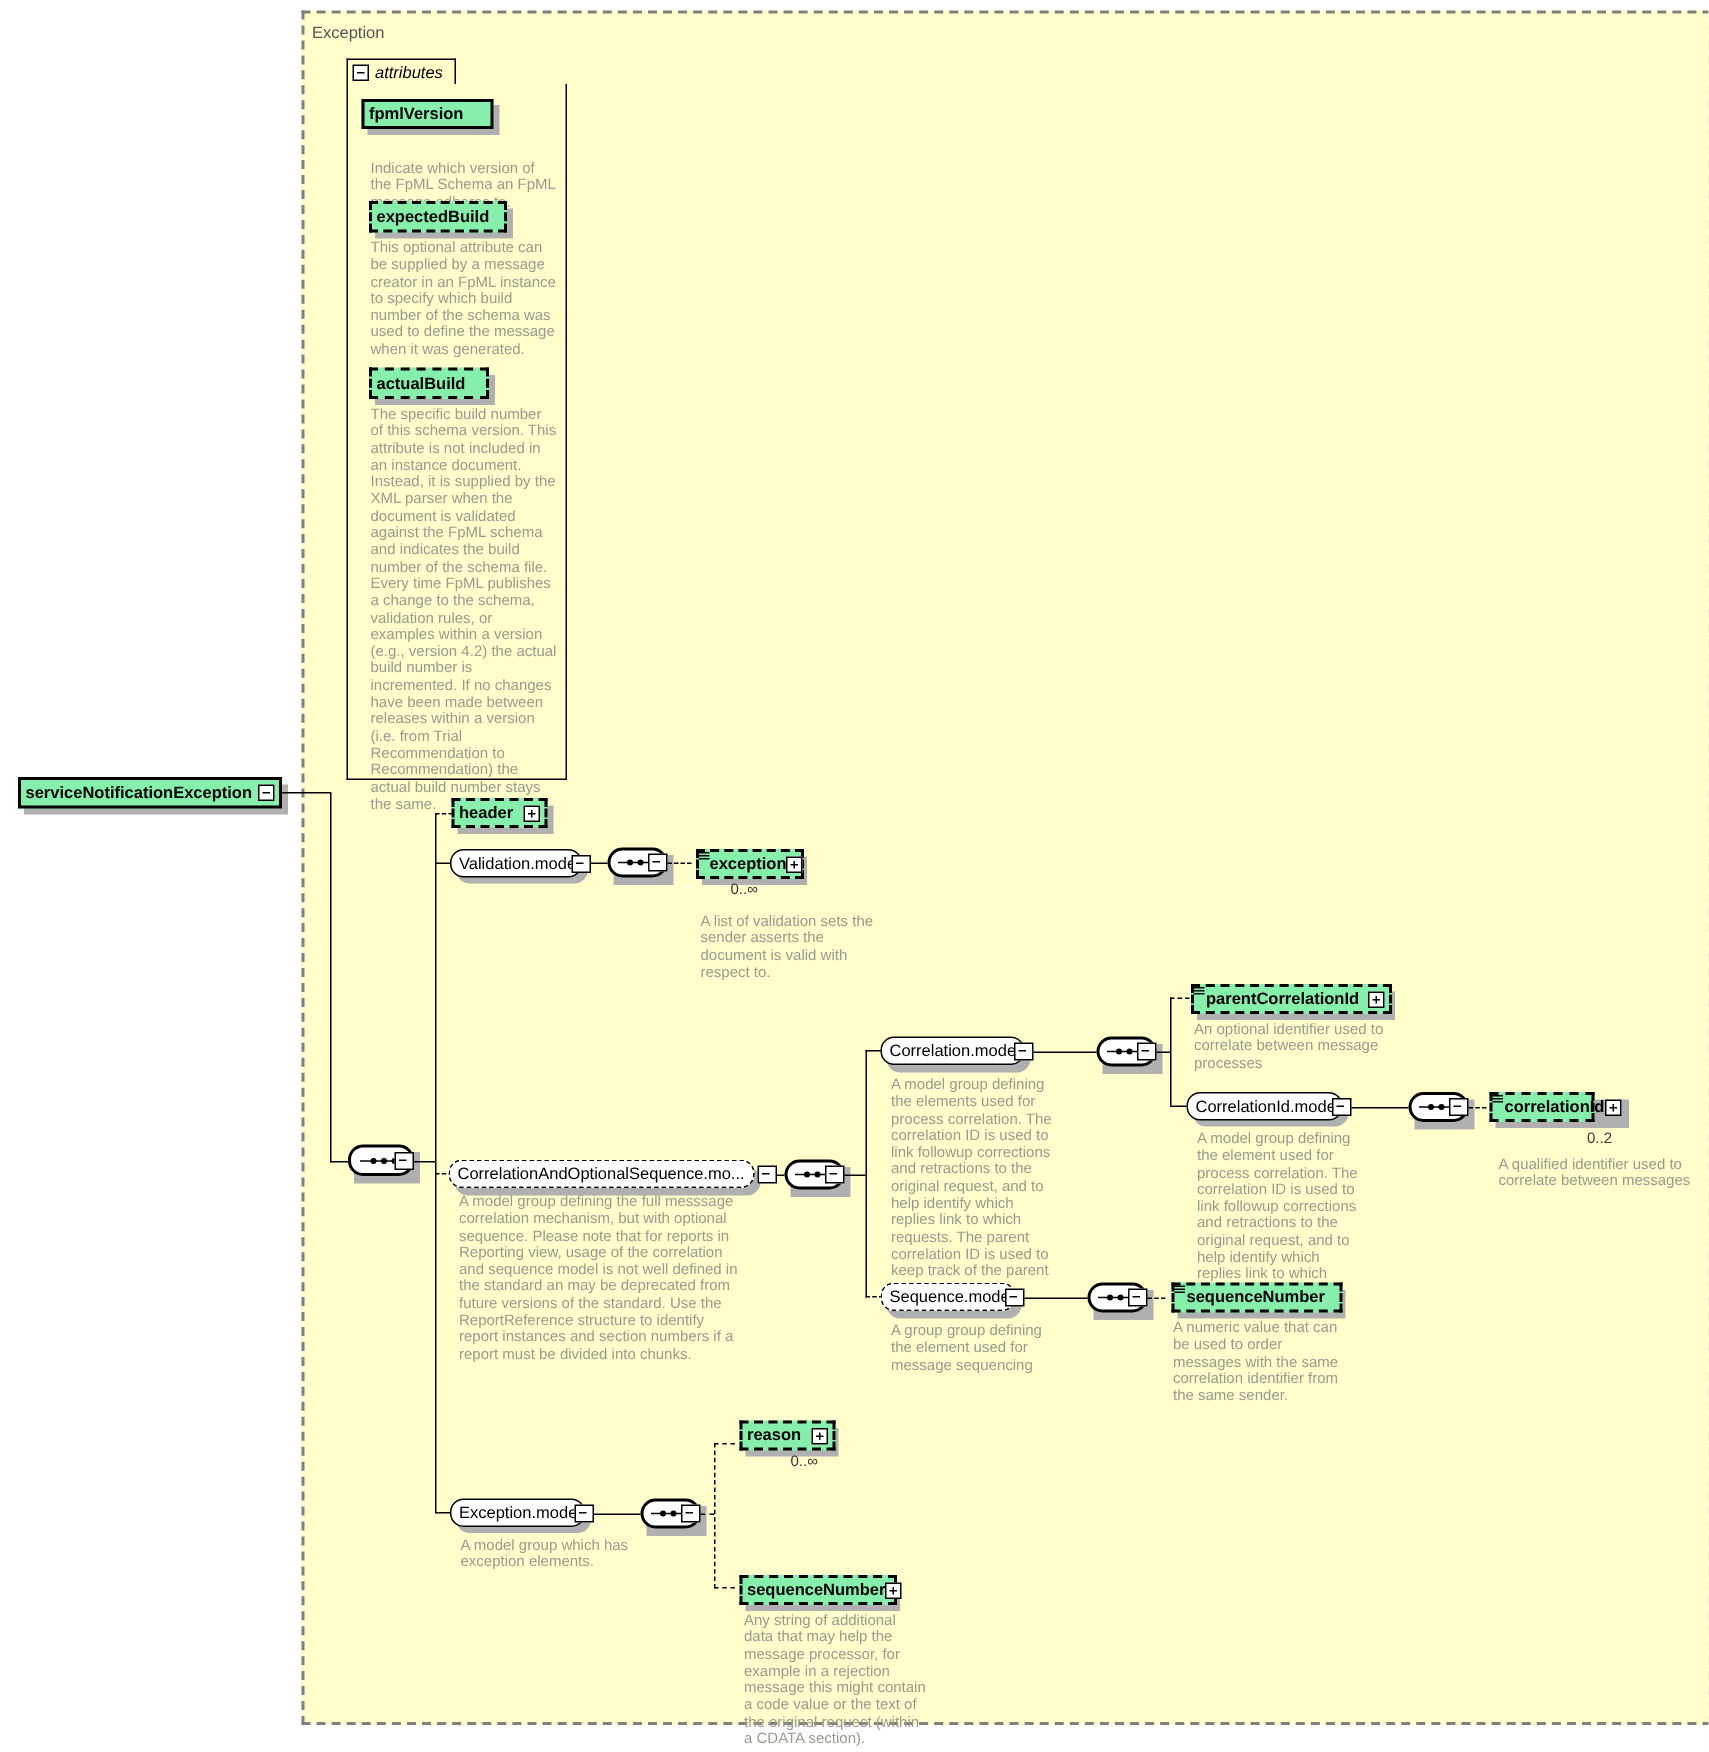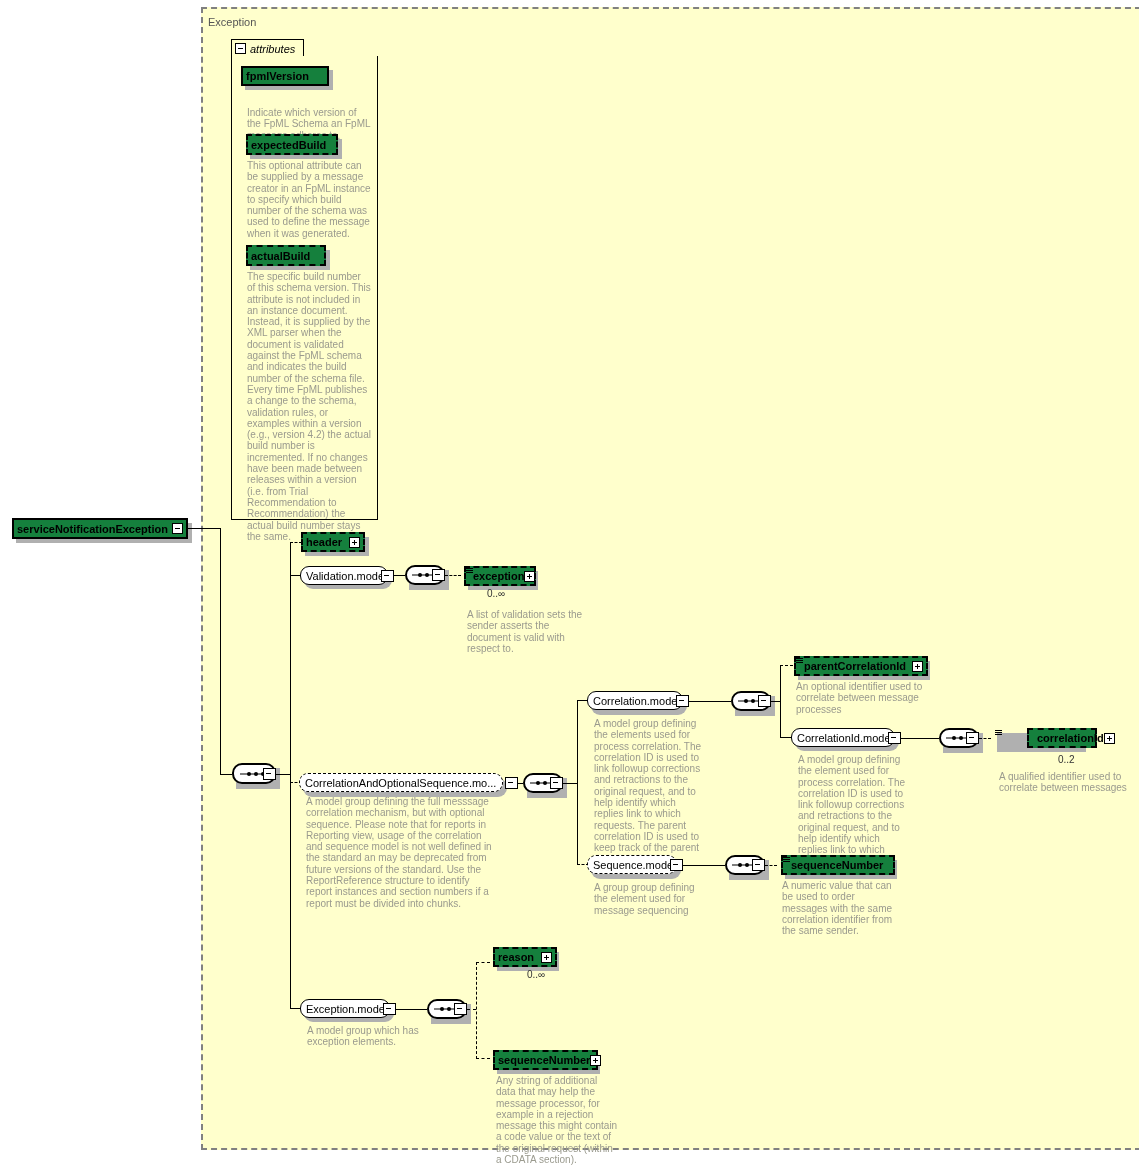--- a/index.html
+++ b/index.html
@@ -59,21 +59,21 @@
     content:"";position:absolute;left:2px;top:4px;width:5px;height:1px;background:#000;
   }
   .pm.plus::after{
     content:"";position:absolute;left:4px;top:2px;width:1px;height:5px;background:#000;
   }
 
   
   .node{
     position:absolute;
     box-sizing:border-box;
-    background:#15803d;
+    background:#86efac;
     display:flex;
     align-items:center;
     white-space:nowrap;
     height:19px;
     padding:0 3px;
     font-size:11px;
     color:#000;
   }
   .node .name{font-weight:bold;font-size:11px;letter-spacing:0px;}
   .node.solid{border:2px solid #000;}
@@ -311,21 +311,21 @@
   <div class="seq" style="left:939px;top:728px;width:40px;height:20px;">
     <span class="line" style="left:5px;width:26px;"></span>
     <span class="dot" style="left:11px;"></span>
     <span class="dot" style="left:18px;"></span>
     <span class="dot" style="left:25px;"></span>
   </div>
   <div class="pm" style="position:absolute;left:966px;top:732px;width:13px;height:12px;"></div>
   <div class="dl h" style="left:979px;top:738px;width:12px;"></div>
 
   <div class="shadow-box" style="left:997px;top:733px;width:89px;height:19px;"></div>
-  <div class="node dashed" style="left:1027px;top:728px;width:70px;height:20px;justify-content:space-between;padding-left:8px;">
+  <div class="node dashed" style="left:993px;top:728px;width:70px;height:20px;justify-content:space-between;padding-left:8px;">
     <span class="name">correlationId</span>
     <span class="pm plus"></span>
   </div>
   <div class="occurs-glyph" style="left:995px;top:730px;">
     <i></i>
       <i></i>
       <i></i>
   </div>
   <div class="card" style="left:1058px;top:754px;">0..2</div>
   <div class="desc" style="left:999px;top:771px;width:128px;">A qualified identifier used to correlate between messages</div>

